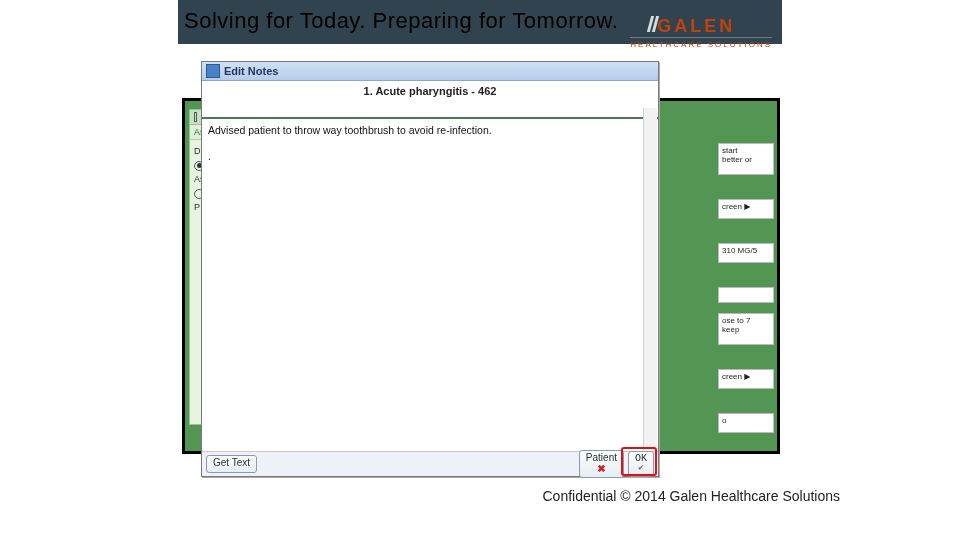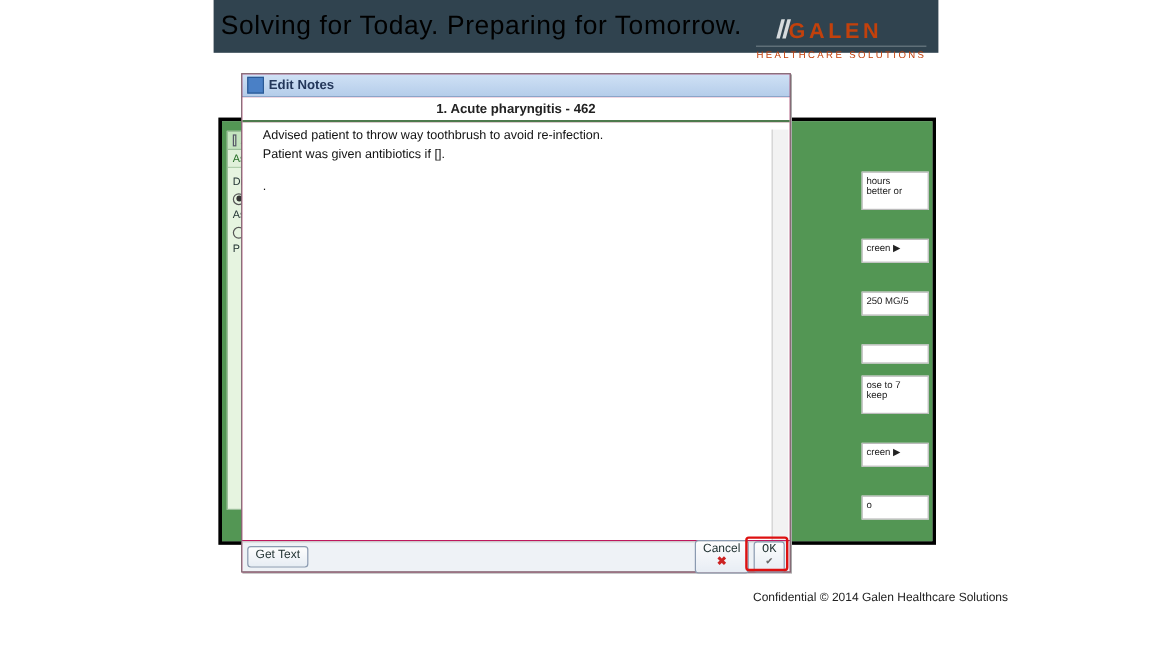--- a/index.html
+++ b/index.html
@@ -148,21 +148,21 @@
     white-space:nowrap;
   }
   .right-frags .row.tall { height:26px; }
   .right-frags .blue-dot { color:#2a4fb2; }
   
   .dialog {
     position: absolute;
     left: 16px;
     top: -40px;
     width: 456px;
-    background: #be185d;
+    background: #7f1d1d;
     border: 1px solid #7a7a7a;
     box-shadow: 1px 1px 0 #aaa;
     font-size: 11px;
     color: #222;
   }
   .dialog-title {
     height: 18px;
     background: linear-gradient(#cfe1f5,#b5cdea);
     border-bottom: 1px solid #8aa5c8;
     display: flex;
@@ -171,34 +171,34 @@
     gap: 4px;
   }
   .dialog-title .ico {
     width:12px;height:12px;background:#4a80c6;border:1px solid #2b5a95;
   }
   .dialog-title-text { font-size: 11px; font-weight: bold; color:#23375a;}
   .dialog-header {
     text-align: center;
     font-weight: bold;
     font-size: 11px;
-    padding: 4px 0 3px;
+    padding: 4px 0 20px;
     border-bottom: 2px solid #4d7a4d;
     background:#fff;
   }
   .dialog-body {
     padding: 4px 6px;
     height: 340px;
     font-family: Verdana, Geneva, sans-serif;
     font-size: 10.5px;
     line-height: 1.45;
     color:#111;
     background:#fff;
   }
-  .dialog-body p { margin: 0 0 1px 11px; }
+  .dialog-body p { margin: 0 0 1px 0; }
   .placeholder-box {
     display:inline-block;
     width:8px;height:10px;
     background:#3a3a3a;
     vertical-align:baseline;
     margin:0 1px;
   }
   .dialog-body .gap { height:10px; }
   .vscroll {
     position:absolute;
@@ -244,21 +244,21 @@
     height:25px;
     border:2px solid #d11;
     border-radius:3px;
     pointer-events:none;
   }
   
   .footer {
     position:absolute;
     right:120px;
     bottom:36px;
-    font-size:10px;
+    font-size:14px;
     color:#222;
     margin-left:26px;
   }
 </style>
 </head>
 <body>
 
 <div class="slide">
 
   <div class="banner"></div>
@@ -282,57 +282,56 @@
         <div class="base-panel-sub">Assessment/Plan</div>
         <div class="base-panel-body">
           <div>Display Format:</div>
           <div><span class="radio sel"></span><span>Plan by Assessm</span></div>
           <div><span class="radio"></span><span>Consolidated P</span></div>
         </div>
       </div>
 
       <div class="right-frags">
         <div class="row tall" style="margin-top:34px;">
-          <div>hours</div>
+          <div>start</div>
           <div>better or</div>
         </div>
         <div class="row"><span>creen ▶</span> <span class="blue-dot"></span></div>
-        <div class="row">250 MG/5</div>
+        <div class="row">310 MG/5</div>
         <div class="row" style="height:10px;margin-bottom:10px;"></div>
         <div class="row tall">
           <div>ose to 7</div>
           <div>keep</div>
         </div>
         <div class="row"><span>creen ▶</span> <span class="blue-dot"></span></div>
         <div class="row" style="margin-bottom:0;">o</div>
       </div>
 
       <div class="dialog" style="height:414px;">
         <div class="dialog-title">
           <span class="ico"></span>
           <span class="dialog-title-text">Edit Notes</span>
         </div>
         <div class="dialog-header">1. Acute pharyngitis - 462</div>
 
         <div class="dialog-body">
           <p>Advised patient to throw way toothbrush to avoid re-infection.</p>
-          <p>Patient was given antibiotics if [].</p>
           <div class="gap"></div>
           <p>.</p>
         </div>
 
         <div class="vscroll"></div>
 
         <div class="dialog-bottom">
           <button class="btn">
             <span>Get Text</span>
           </button>
           <div style="flex:1"></div>
           <button class="btn">
-            <span>Cancel</span>
+            <span>Patient</span>
             <span class="x-icon">✖</span>
           </button>
           <button class="btn" style="min-width:26px;font-family:Liberation Mono, monospace;">
             <span>OK</span>
             <span class="sub">✔</span>
           </button>
           <div class="highlight-ok"></div>
         </div>
       </div>
 

